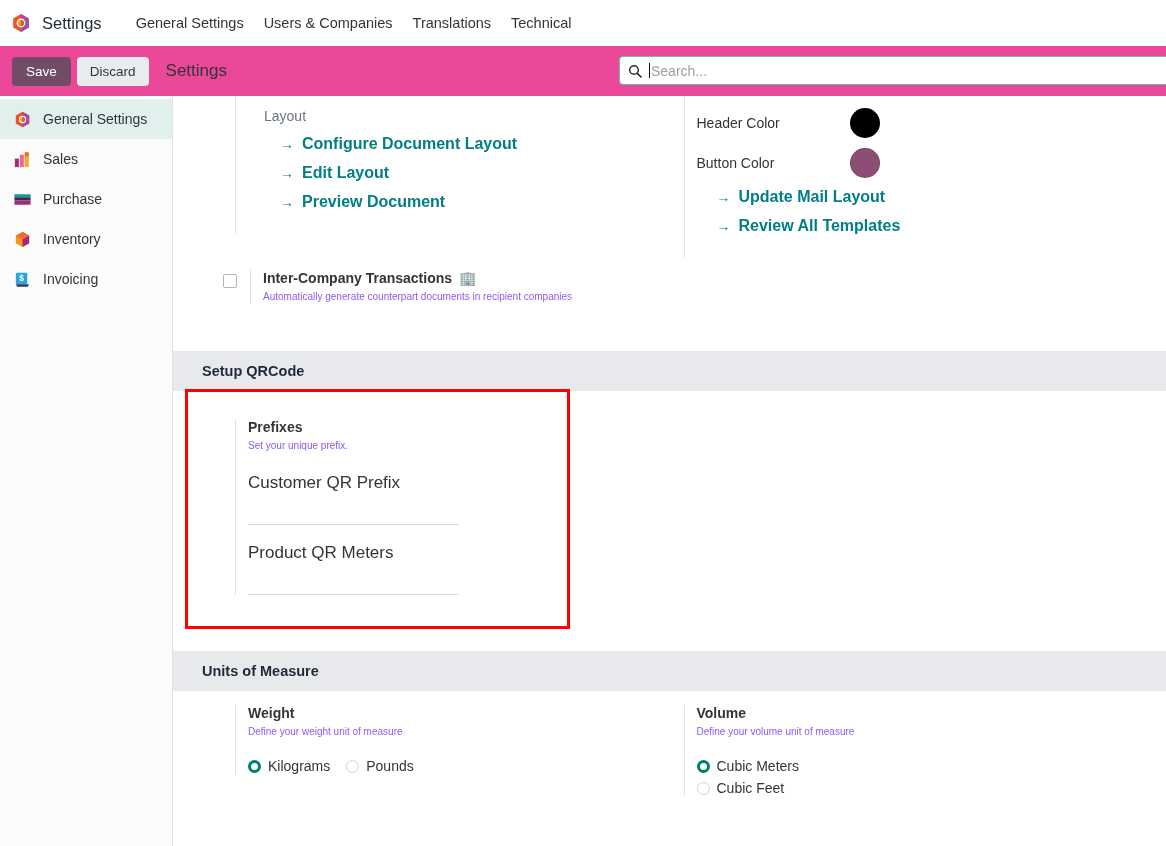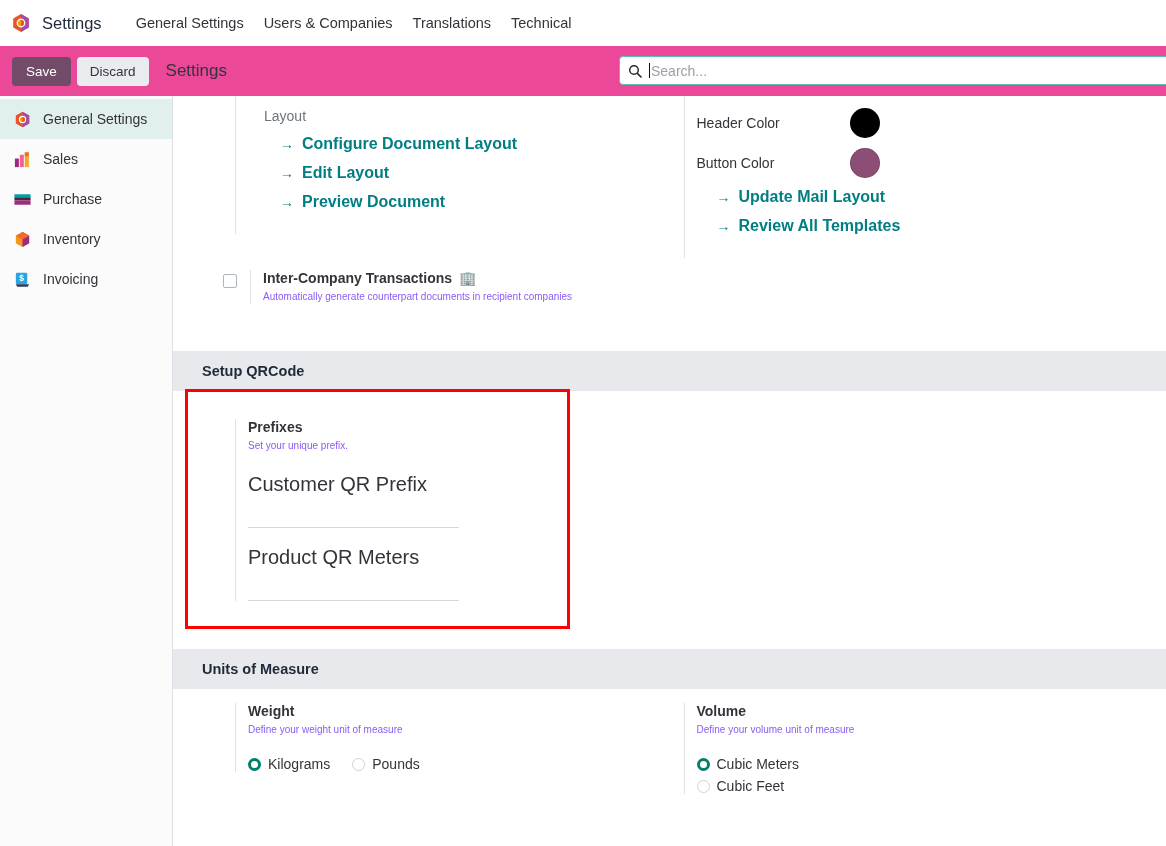--- a/index.html
+++ b/index.html
@@ -229,42 +229,42 @@
   
   .section-header {
     background: #e7e9ed;
     padding: 12px 0 12px 29px;
     font-size: 14.5px;
     font-weight: bold;
     color: #1f2937;
   }
 
   
-  .qr-body { padding: 28px 0 30px 0; }
+  .qr-body { padding: 28px 0 38px 0; }
   .field-label {
-    font-size: 20px;
+    font-size: 17px;
     color: #32343a;
     margin-bottom: 10px;
   }
   .field-input {
     width: 211px;
     height: 22px;
     border: none;
     border-bottom: 1px solid #d5d8dc;
     background: transparent;
     outline: none;
     font-size: 14px;
     color: #32343a;
     font-family: "Liberation Sans", sans-serif;
     margin-bottom: 18px;
     display: block;
   }
 
   
-  .radio-inline { display: flex; align-items: center; gap: 22px; }
+  .radio-inline { display: flex; align-items: center; gap: 16px; }
   .radio-stack { display: flex; flex-direction: column; gap: 6px; }
   .radio-opt {
     display: flex;
     align-items: center;
     gap: 7px;
     cursor: pointer;
     font-size: 14px;
     color: #32343a;
   }
   .radio-mark {

